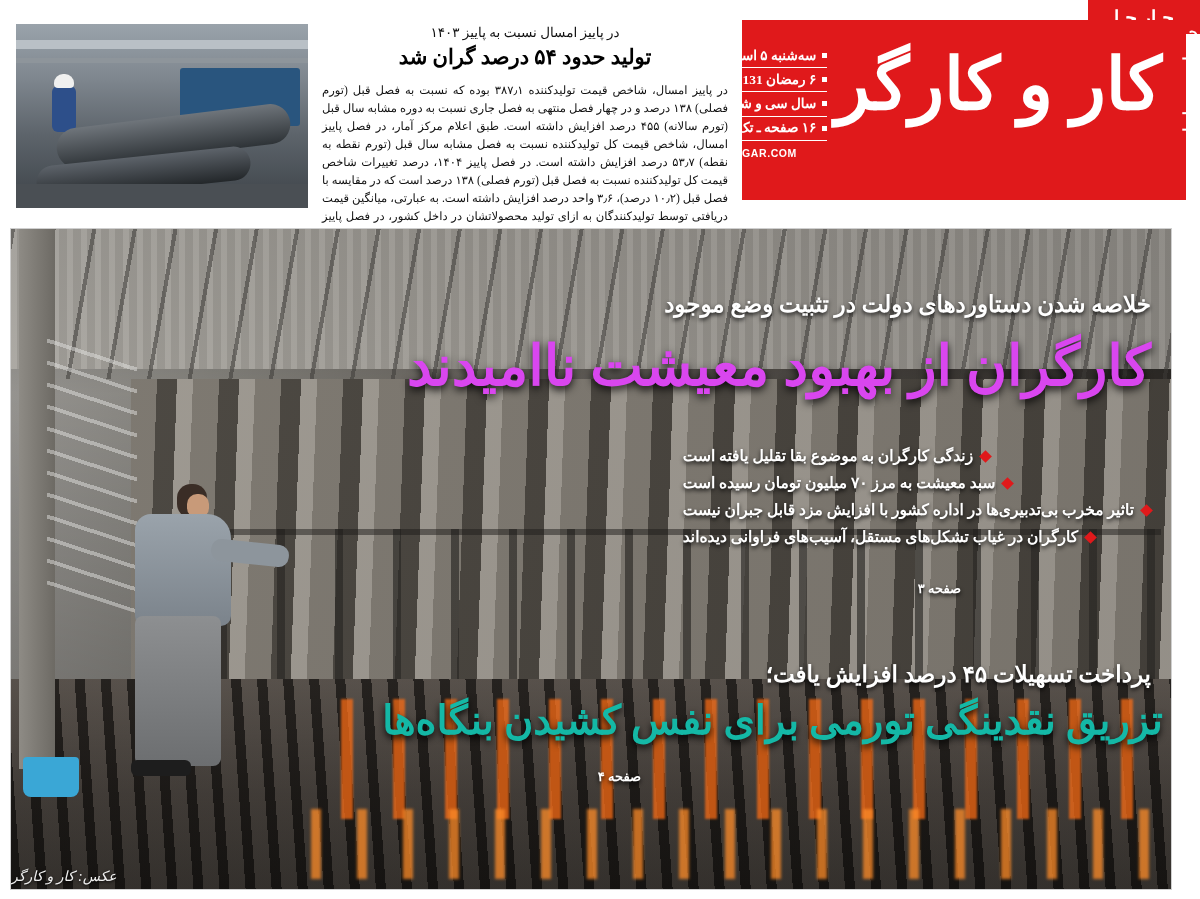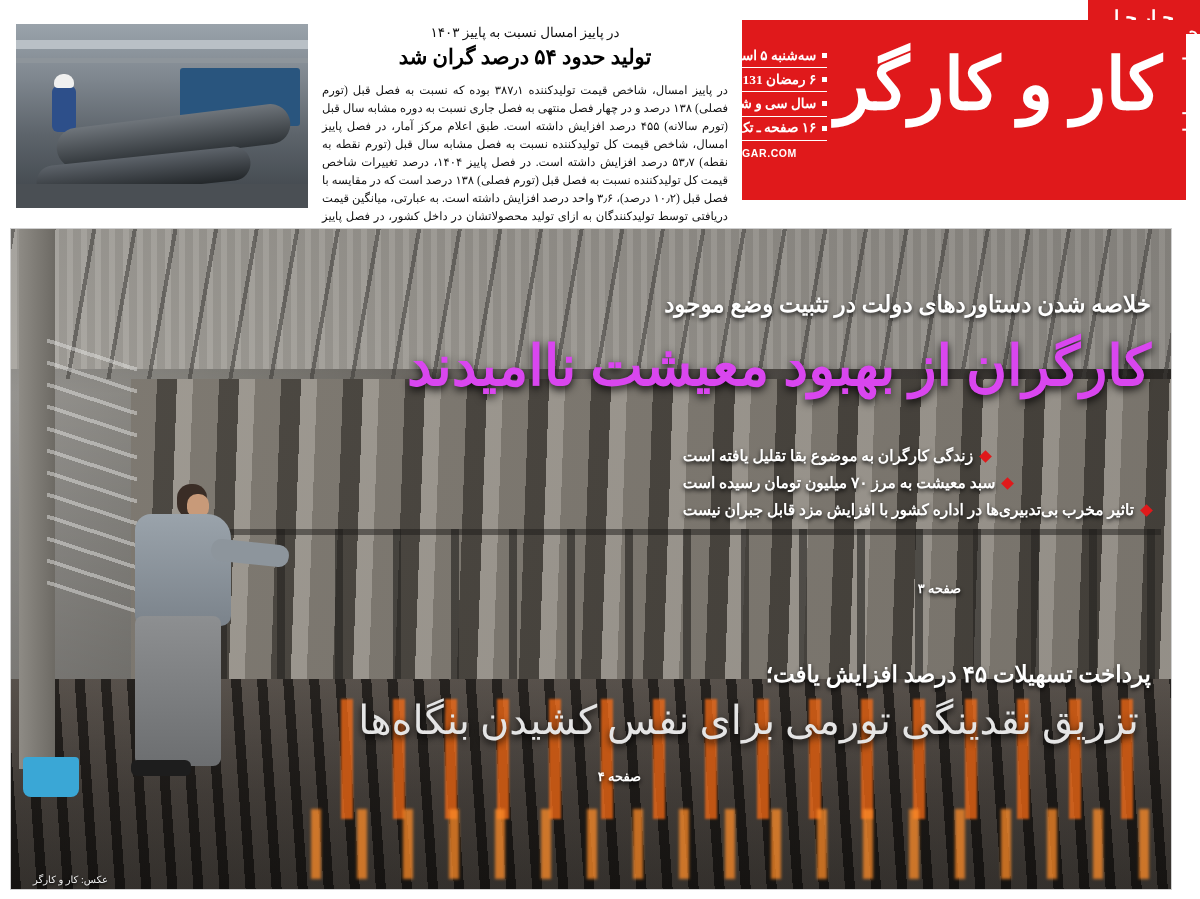--- a/index.html
+++ b/index.html
@@ -359,35 +359,36 @@
     right: 20px;
     font-size: 23px;
     font-weight: bold;
     color: #ffffff;
     text-shadow: 0 2px 4px rgba(0,0,0,0.85);
     white-space: nowrap;
   }
   .hero-head2 {
     position: absolute;
     top: 468px;
-    right: 32px;
+    right: 8px;
     font-size: 40px;
-    font-weight: normal;
-    color: #e5e5e5;
+    font-weight: bold;
+    color: #14b8a6;
     text-shadow: 0 3px 7px rgba(0,0,0,0.9);
     white-space: nowrap;
   }
   .photo-credit {
     position: absolute;
     bottom: 4px;
-    left: 22px;
-    font-size: 10px;
+    left: 0;
+    font-size: 14px;
     color: #f0f0f0;
     text-shadow: 0 1px 3px rgba(0,0,0,0.9);
     white-space: nowrap;
+    font-style: italic;
   }
 </style>
 </head>
 <body>
 
 <div class="page">
 
   <div class="side-tab">
     <span>جـار جـا</span>
   </div>
@@ -469,20 +470,24 @@
         <span>زندگی کارگران به موضوع بقا تقلیل یافته است</span>
       </div>
       <div class="bullet-item">
         <span class="diamond"></span>
         <span>سبد معیشت به مرز ۷۰ میلیون تومان رسیده است</span>
       </div>
       <div class="bullet-item">
         <span class="diamond"></span>
         <span>تاثیر مخرب بی‌تدبیری‌ها در اداره کشور با افزایش مزد قابل جبران نیست</span>
       </div>
+      <div class="bullet-item">
+        <span class="diamond"></span>
+        <span>کارگران در غیاب تشکل‌های مستقل، آسیب‌های فراوانی دیده‌اند</span>
+      </div>
     </div>
 
     <div class="page-ref page-ref-1">صفحه ۳</div>
 
     <div class="hero-kicker2">پرداخت تسهیلات ۴۵ درصد افزایش یافت؛</div>
     <div class="hero-head2">تزریق نقدینگی تورمی برای نفس کشیدن بنگاه‌ها</div>
     <div class="page-ref page-ref-2">صفحه ۴</div>
 
     <div class="photo-credit">عکس: کار و کارگر</div>
   </div>

